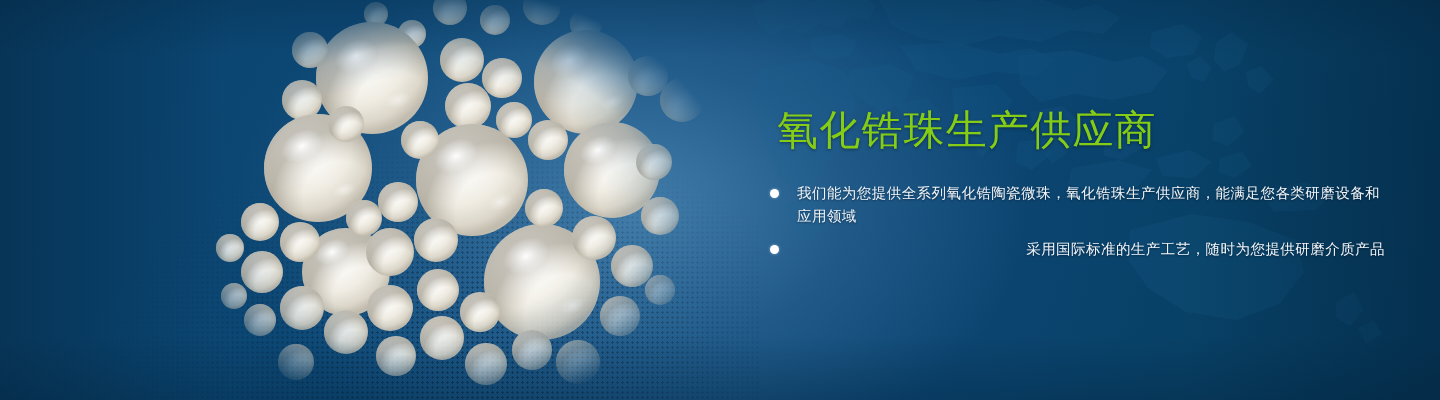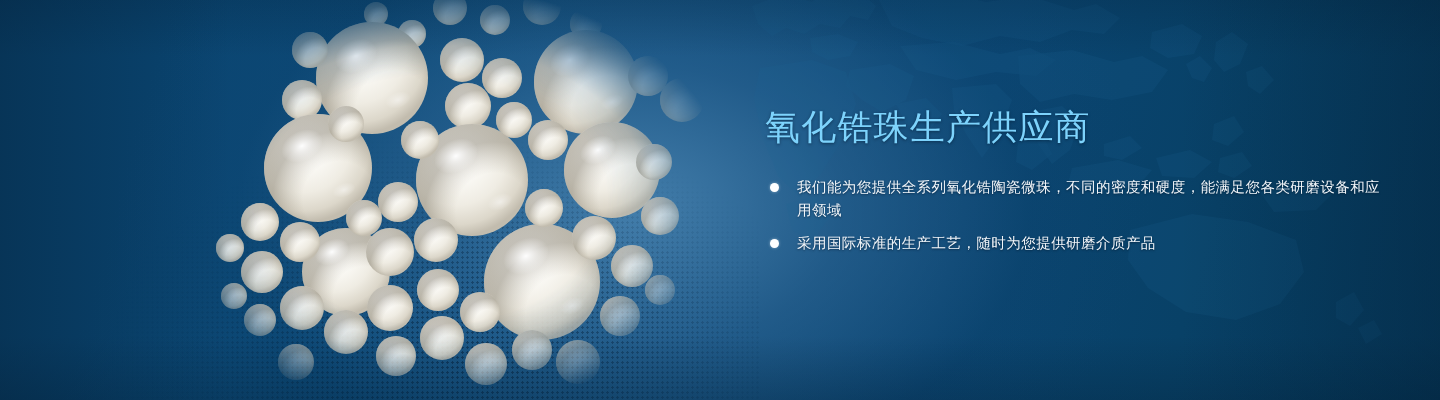--- a/index.html
+++ b/index.html
@@ -95,45 +95,45 @@
   .beads svg { display: block; width: 100%; height: 100%; }
 
   
   .copy {
     position: absolute;
     left: 765px;
     top: 108px;
     width: 620px;
   }
   .headline {
-    margin: 0 0 30px 0;
-    font-size: 35px;
+    margin: 0 0 30px 12px;
+    font-size: 41px;
     line-height: 1.08;
     font-weight: 400;
-    color: #7dd3fc;
+    color: #84cc16;
     letter-spacing: 1.2px;
     text-shadow: 0 1px 3px rgba(0,20,40,0.55);
     white-space: nowrap;
   }
   .bullets {
     list-style: none;
     margin: 0;
     padding: 0;
   }
   .bullet {
     position: relative;
     padding-left: 32px;
     margin-bottom: 10px;
     font-size: 14.5px;
     line-height: 23px;
     color: #f2f6fa;
     letter-spacing: 0.45px;
     text-shadow: 0 1px 2px rgba(0,18,36,0.55);
   }
-  .bullet:last-child { margin-bottom: 12px; }
+  .bullet:last-child { margin-bottom: 12px; text-align: right; }
   .bullet-dot {
     position: absolute;
     left: 5px;
     top: 7px;
     width: 9px;
     height: 9px;
     border-radius: 50%;
     background: #ffffff;
     box-shadow: 0 0 3px rgba(255,255,255,0.45);
   }
@@ -359,21 +359,21 @@
       </g>
     </svg>
   </div>
 
   <div class="copy">
     <h1 class="headline">氧化锆珠生产供应商</h1>
 
     <ul class="bullets">
       <li class="bullet">
         <span class="bullet-dot"></span>
-        <span class="bullet-text">我们能为您提供全系列氧化锆陶瓷微珠，不同的密度和硬度，能满足您各类研磨设备和应用领域</span>
+        <span class="bullet-text">我们能为您提供全系列氧化锆陶瓷微珠，氧化锆珠生产供应商，能满足您各类研磨设备和应用领域</span>
       </li>
       <li class="bullet">
         <span class="bullet-dot"></span>
         <span class="bullet-text">采用国际标准的生产工艺，随时为您提供研磨介质产品</span>
       </li>
     </ul>
   </div>
 
 </div>
 

